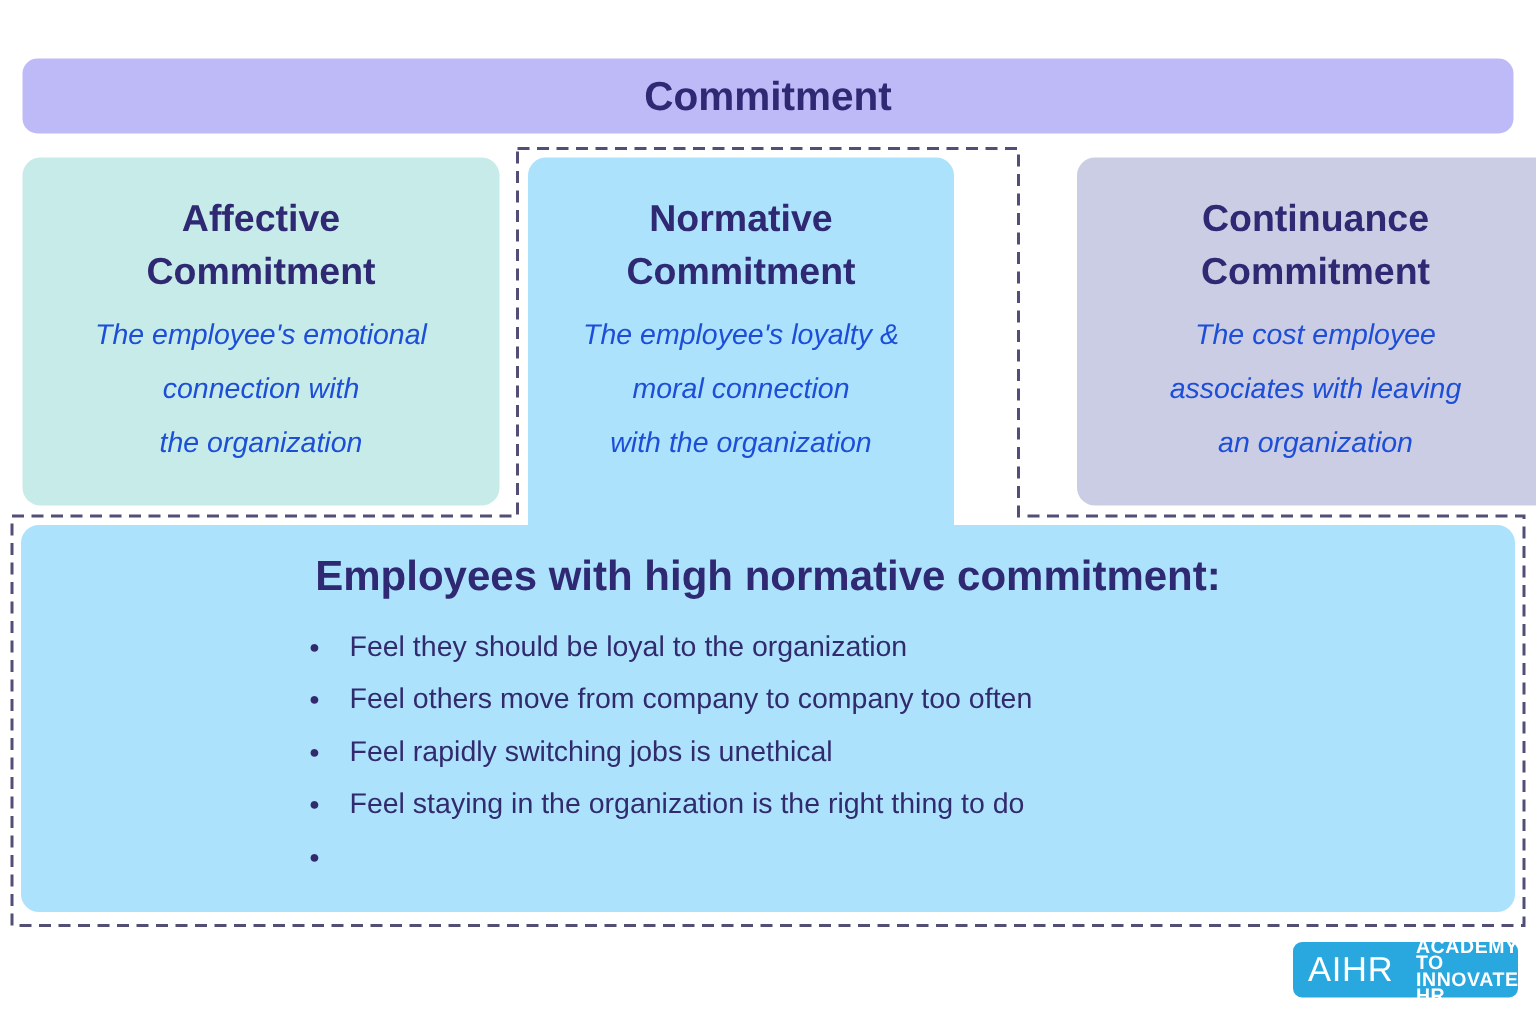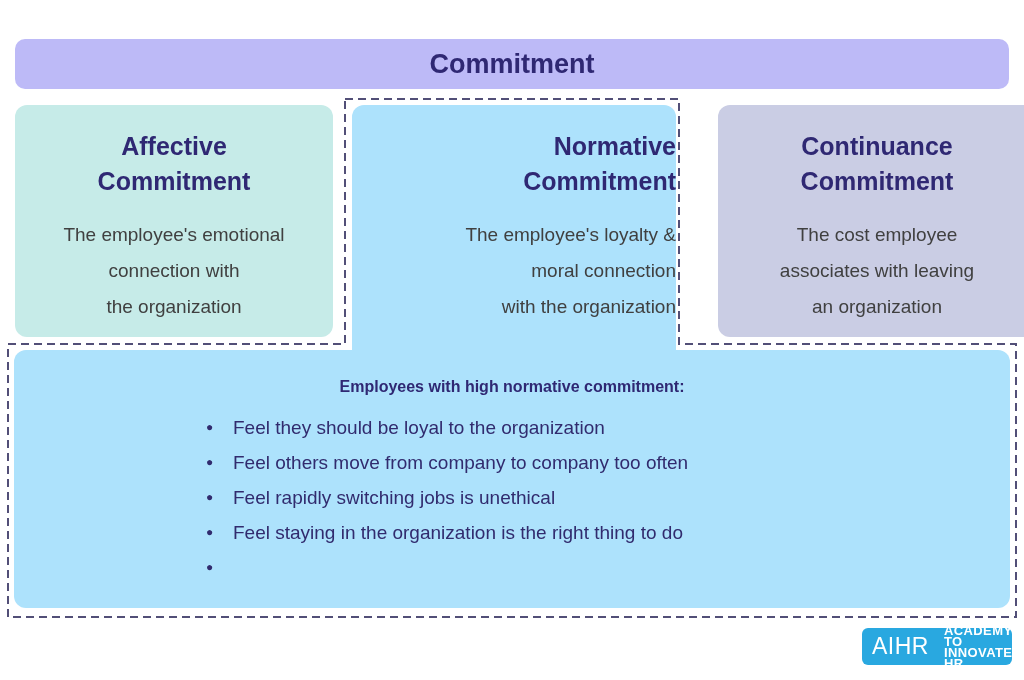--- a/index.html
+++ b/index.html
@@ -18,33 +18,33 @@
     background: #bdbaf7; border-radius: 10px;
     display: flex; align-items: center; justify-content: center;
     font-size: 27px; font-weight: bold; color: #2f2873;
   }
 
   .card {
     position: absolute; top: 105px; width: 318px; height: 232px;
     border-radius: 12px; text-align: center; color: #2f2873;
   }
   .card-affective   { left: 15px;  background: #c6ebe8; }
-  .card-normative   { left: 352px; width: 324px; height: 252px; background: #ade2fc; border-radius: 12px 12px 0 0; text-align: right; }
+  .card-normative   { left: 352px; width: 284px; height: 252px; background: #ade2fc; border-radius: 12px 12px 0 0; }
   .card-continuance { left: 718px; background: #cacde4; }
 
   .card-title { margin-top: 24px; font-size: 25px; font-weight: bold; line-height: 35px; color: #2f2873; }
   .card-title span { display: block; }
-  .card-desc { margin-top: 18px; font-size: 19px; line-height: 36px; color: #404040; }
+  .card-desc { margin-top: 7px; font-style: italic; font-size: 19px; line-height: 36px; color: #1d4ed8; }
   .card-desc span { display: block; }
 
   .detail-panel {
     position: absolute; left: 14px; top: 350px; width: 996px; height: 258px;
     background: #ade2fc; border-radius: 12px; color: #2f2873;
   }
-  .detail-heading { margin-top: 28px; text-align: center; font-size: 16px; font-weight: bold; color: #2f2873; }
+  .detail-heading { margin-top: 18px; text-align: center; font-size: 28px; font-weight: bold; color: #2f2873; }
   .detail-list { list-style: none; margin: 14px 0 0 0; padding: 0 20px 0 192px; }
   .detail-list li { position: relative; padding-left: 27px; font-size: 19px; line-height: 35px; color: #312b6e; }
   .bullet-glyph { position: absolute; left: 0; top: 0; font-size: 12px; line-height: 35px; color: #312b6e; }
 
   .logo {
     position: absolute; left: 862px; top: 628px; width: 150px; height: 37px;
     background: #29a8e0; border-radius: 6px;
     display: flex; align-items: center; color: #ffffff;
   }
   .logo-brand { font-size: 23px; font-weight: normal; letter-spacing: 0.5px; margin-left: 10px; }

